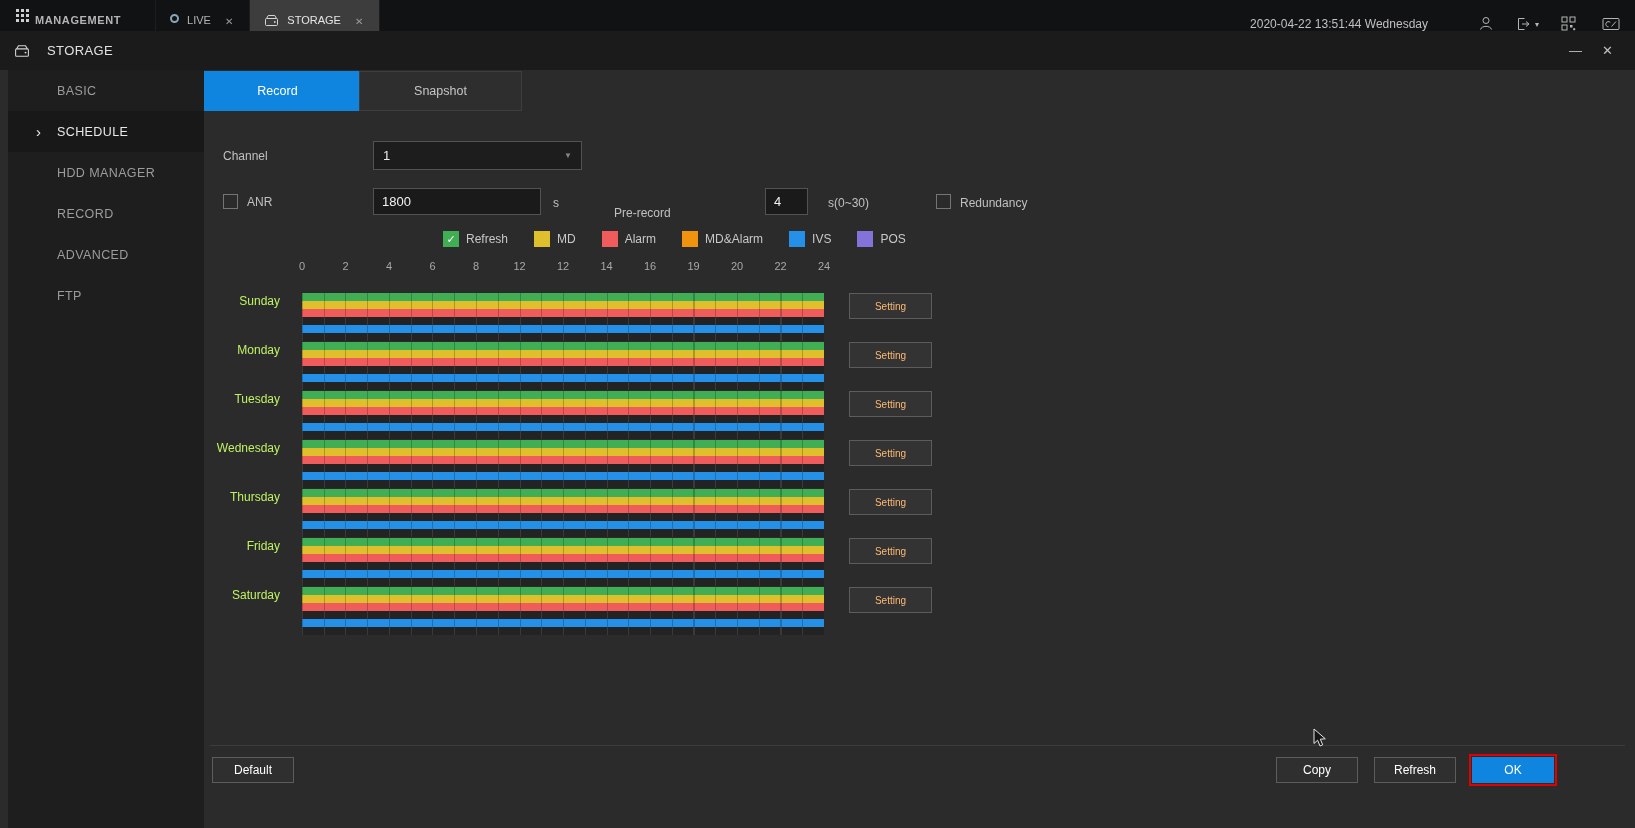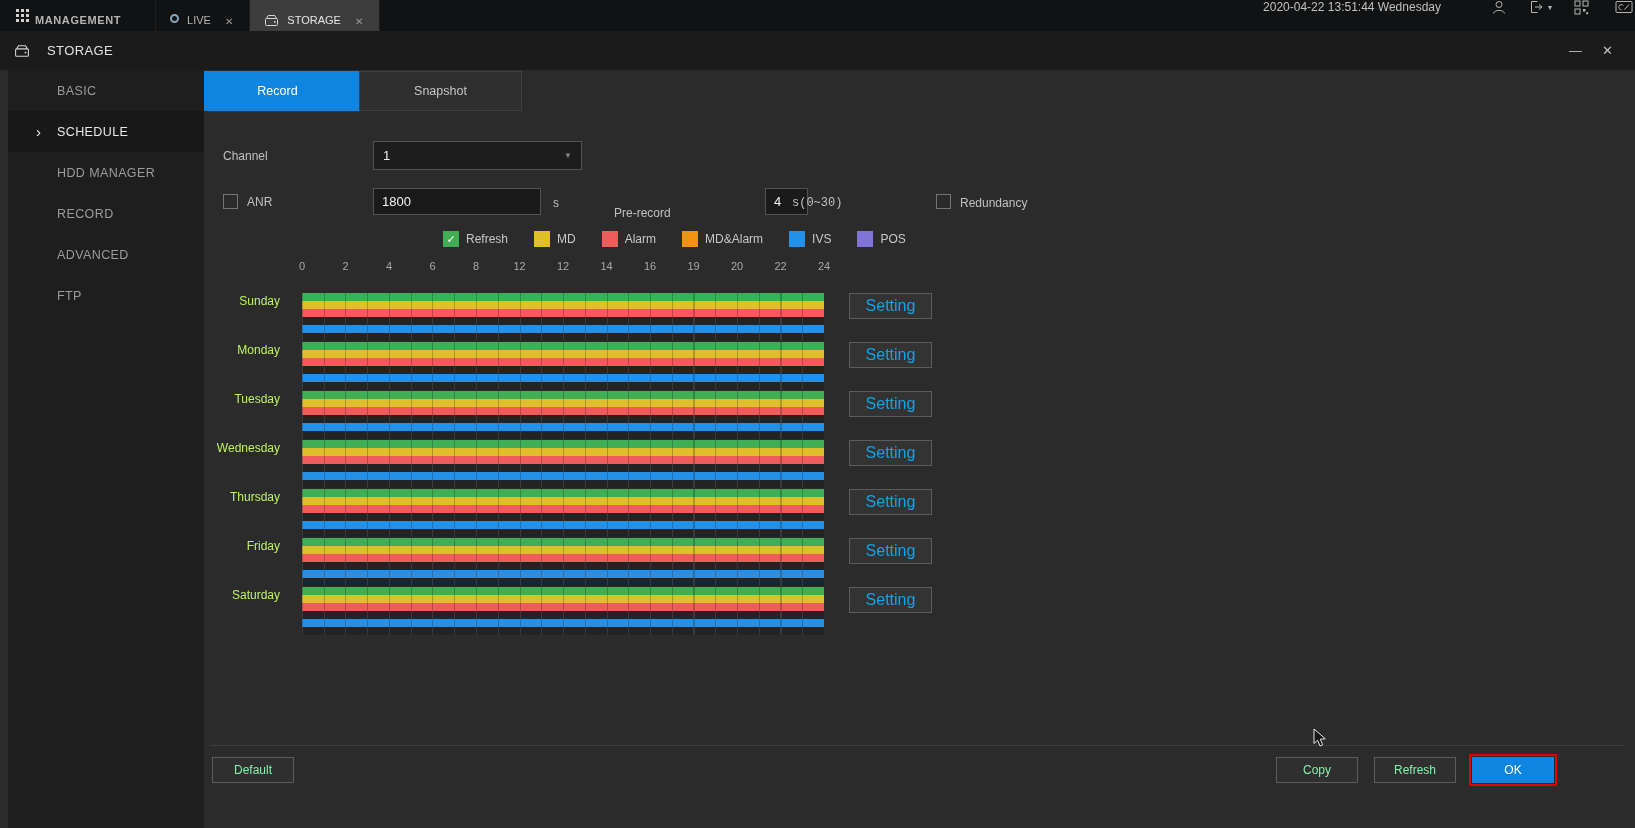--- a/index.html
+++ b/index.html
@@ -16,21 +16,21 @@
   .topbar { position:absolute; top:0; left:0; right:0; height:31px; background:#111213; display:flex; align-items:stretch; z-index:5; }
   .tb-tab { display:flex; align-items:flex-start; padding:14px 14px; font-size:11px; color:#b4b4b4; cursor:pointer; border-right:1px solid #1e1e1e; }
   .tb-tab.mgmt { font-weight:bold; letter-spacing:.6px; padding-right:34px; }
   .tb-tab.active { background:#3d3d3d; color:#e6e6e6; }
   .grid-icon { width:3px; height:3px; background:#cfcfcf; margin-right:16px; margin-left:2px;
     box-shadow: 5px 0 #cfcfcf,10px 0 #cfcfcf,0 5px #cfcfcf,5px 5px #cfcfcf,10px 5px #cfcfcf,0 10px #cfcfcf,5px 10px #cfcfcf,10px 10px #cfcfcf;
     position:relative; top:-5px; }
   .live-icon { width:9px; height:9px; border-radius:50%; border:2px solid #87a7b8; margin-right:8px; }
   .disk-icon { margin-right:8px; display:inline-flex; }
   .tab-close { margin-left:12px; font-size:10px; color:#9a9a9a; padding:2px; }
-  .tb-right { margin-left:auto; display:flex; align-items:flex-start; padding-right:2px; }
+  .tb-right { margin-left:auto; display:flex; align-items:flex-end; padding-right:15px; }
   .tb-datetime { color:#c0c0c0; font-size:12px; margin-right:28px; }
   .tb-ico { display:flex; align-items:center; margin-left:22px; cursor:pointer; }
   .tb-ico .caret { font-size:8px; color:#b5b5b5; margin-left:3px; }
   .tb-ico.last { margin-left:26px; }
   
   .titlebar { position:absolute; top:31px; left:0; right:0; height:39px; background:#1b1b1b; display:flex; align-items:center; padding:0 14px; z-index:4; }
   .win-title { font-size:13px; color:#e2e2e2; margin-left:9px; letter-spacing:.4px; }
   .win-controls { margin-left:auto; display:flex; align-items:center; gap:20px; padding-right:8px; }
   .win-min, .win-close { color:#c0c0c0; font-size:13px; cursor:pointer; line-height:13px; }
   
@@ -48,43 +48,43 @@
   .select-box { position:absolute; left:177px; top:71px; width:209px; height:29px; background:#1d1d1d; border:1px solid #525252; display:flex; align-items:center; padding:0 9px; font-size:13px; color:#ececec; cursor:pointer; }
   .select-caret { margin-left:auto; font-size:8px; color:#858585; }
   .checkbox { position:absolute; width:15px; height:15px; border:1px solid #757575; background:transparent; cursor:pointer; }
   .chk-anr { left:27px; top:124px; }
   .lbl-anr { left:51px; top:125px; }
   .text-input { position:absolute; height:27px; background:#1a1a1a; border:1px solid #525252; color:#f2f2f2; font-size:13px; padding:0 8px; font-family:inherit; }
   .input-anr { left:177px; top:118px; width:168px; }
   .unit-s { left:357px; top:126px; }
   .lbl-prerecord { left:418px; top:136px; }
   .input-prerecord { left:569px; top:118px; width:43px; }
-  .unit-prerecord { left:596px; top:126px;font-family:Liberation Mono, monospace; }
+  .unit-prerecord { left:632px; top:126px; }
   .chk-red { left:740px; top:124px; }
   .lbl-red { left:764px; top:126px; }
   
   .legend { position:absolute; left:247px; top:161px; display:flex; align-items:center; column-gap:26px; }
   .legend-item { display:flex; align-items:center; cursor:pointer; }
   .swatch { width:16px; height:16px; margin-right:7px; display:flex; align-items:center; justify-content:center; font-size:11px; color:#fff; }
   .legend-label { font-size:12px; color:#c8c8c8; }
   
   .chart { position:absolute; left:0; top:190px; }
   .hour-axis { position:relative; height:16px; width:700px; }
   .hour { position:absolute; top:0; transform:translateX(-50%); font-size:11px; color:#a8a8a8; }
   .day-rows { margin-top:17px; }
   .day-row { display:flex; height:48px; margin-bottom:1px; }
   .day-label { width:106px; padding-right:22px; text-align:right; font-size:12px; color:#bef264; padding-top:1px; }
   .day-bars { width:522px; display:flex; flex-direction:column; cursor:pointer; }
   .sub { height:8px; }
   .sub.filled { background-image: repeating-linear-gradient(to right, rgba(0,0,0,.22) 0 1px, transparent 1px 21.75px); }
   .sub.empty { background-color:#232323; background-image: repeating-linear-gradient(to right, #3a3a3a 0 1px, transparent 1px 21.75px); }
-  .setting-btn { margin-left:25px; width:83px; height:26px; background:#333333; border:1px solid #5c5c5c; color:#0ea5e9; font-size:16px; cursor:pointer; align-self:flex-start; font-family:inherit; }
+  .setting-btn { margin-left:25px; width:83px; height:26px; background:#333333; border:1px solid #5c5c5c; color:#fdba74; font-size:10px; cursor:pointer; align-self:flex-start; font-family:inherit; }
   
   .footer { position:absolute; left:14px; right:10px; bottom:0; height:83px; border-top:1px solid #3c3c3c; }
-  .btn { width:82px; height:26px; background:#2f2f2f; border:1px solid #5c5c5c; color:#86efac; font-size:12px; cursor:pointer; font-family:inherit; }
+  .btn { width:82px; height:26px; background:#2f2f2f; border:1px solid #5c5c5c; color:#ffffff; font-size:12px; cursor:pointer; font-family:inherit; }
   .btn-default { position:absolute; left:2px; top:11px; }
   .right-btns { position:absolute; left:1066px; top:11px; display:flex; gap:16px; }
   .btn-ok { background:#0f85e0; color:#ffffff; border:1px solid #0f85e0; outline:2px solid #e30000; outline-offset:1px; }
   
   .cursor { position:absolute; left:1313px; top:728px; z-index:20; pointer-events:none; }
 </style>
 </head>
 <body>
 
 <div class="topbar">

